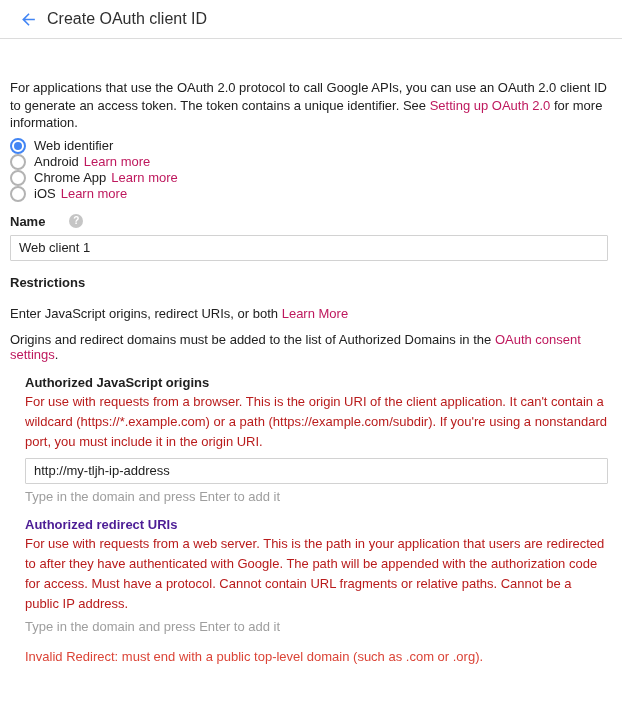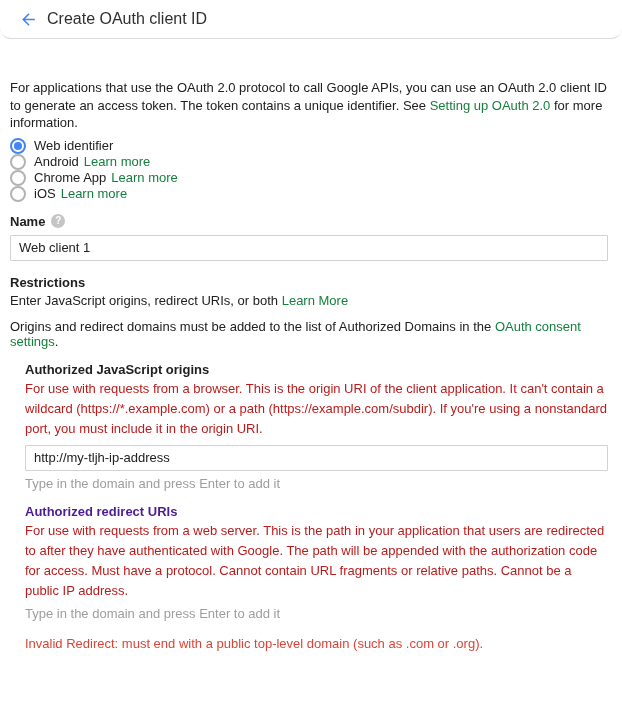--- a/index.html
+++ b/index.html
@@ -5,28 +5,27 @@
   * { box-sizing: border-box; }
   html, body { margin: 0; padding: 0; }
   body {
     width: 622px; height: 702px;
     background: #ffffff;
     font-family: "Liberation Sans", sans-serif;
     color: #212121;
     overflow: hidden;
     position: relative;
   }
-  a.link { color: #15803d; text-decoration: none; cursor: pointer; }
+  a.link { color: #be185d; text-decoration: none; cursor: pointer; }
 
   
   .header {
     display: flex; align-items: center;
     height: 39px; padding-left: 18px;
     border-bottom: 1px solid #dcdcdc;
-    border-radius: 11px;
   }
   .back-btn {
     width: 20px; height: 20px; margin-right: 9px;
     display: flex; align-items: center; justify-content: center;
     cursor: pointer; flex: none;
   }
   .back-btn svg { width: 19px; height: 19px; fill: #4285f4; }
   .page-title { font-size: 16px; font-weight: 400; color: #2f2f2f; }
 
   .content { padding: 0 14px 0 10px; }
@@ -45,36 +44,36 @@
   }
   .radio.selected { border-color: #4285f4; }
   .radio.selected::after {
     content: ""; position: absolute; left: 2px; top: 2px; right: 2px; bottom: 2px;
     background: #4285f4; border-radius: 50%;
   }
   .radio-row .lm { margin-left: 5px; }
 
   
   .name-block { margin-top: 12px; }
-  .label-row { display: flex; align-items: flex-start; gap: 6px; }
+  .label-row { display: flex; align-items: flex-start; gap: 24px; }
   .help-icon {
     width: 14px; height: 14px; border-radius: 50%; background: #c5c5c5; color: #ffffff;
     font-size: 10px; font-weight: bold; display: flex; align-items: center; justify-content: center;
     cursor: pointer;
   }
   .text-input {
     display: block; width: 100%; height: 26px; margin-top: 6px;
     border: 1px solid #d2d2d2; border-radius: 1px; background: #fff;
     padding: 0 8px; font-size: 13px; font-family: inherit; color: #212121; outline: none;
   }
   .text-input.error { border-color: #a52714; }
 
   
   .restrictions { margin-top: 14px; }
-  .restrictions p { margin: 3px 0 0 0; font-size: 13px; }
+  .restrictions p { margin: 16px 0 0 0; font-size: 13px; }
   .restrictions p + p { margin-top: 11px; }
 
   .subsection { margin-left: 15px; margin-top: 13px; }
   .subsection .desc { margin: 2px 0 0 0; font-size: 13px; line-height: 20px; color: #b91c1c; }
   .subsection .sec-title { font-size: 13px; font-weight: bold; }
   .sec-title.red { color: #4c1d95; }
   .helper { margin-top: 5px; font-size: 13px; color: #9e9e9e; }
 
   .errors { margin: 14px 0 0 15px; font-size: 13px; line-height: 18px; color: #db4437; }
 </style>

